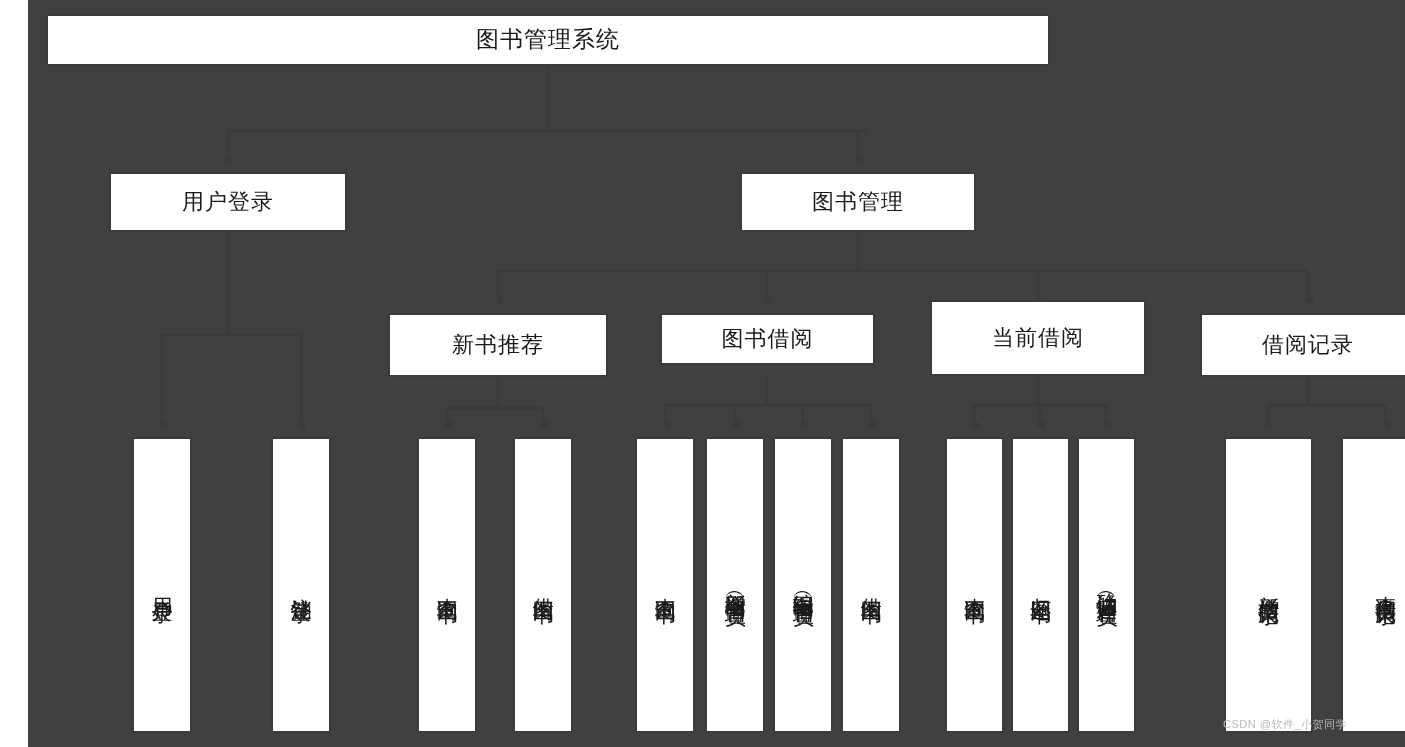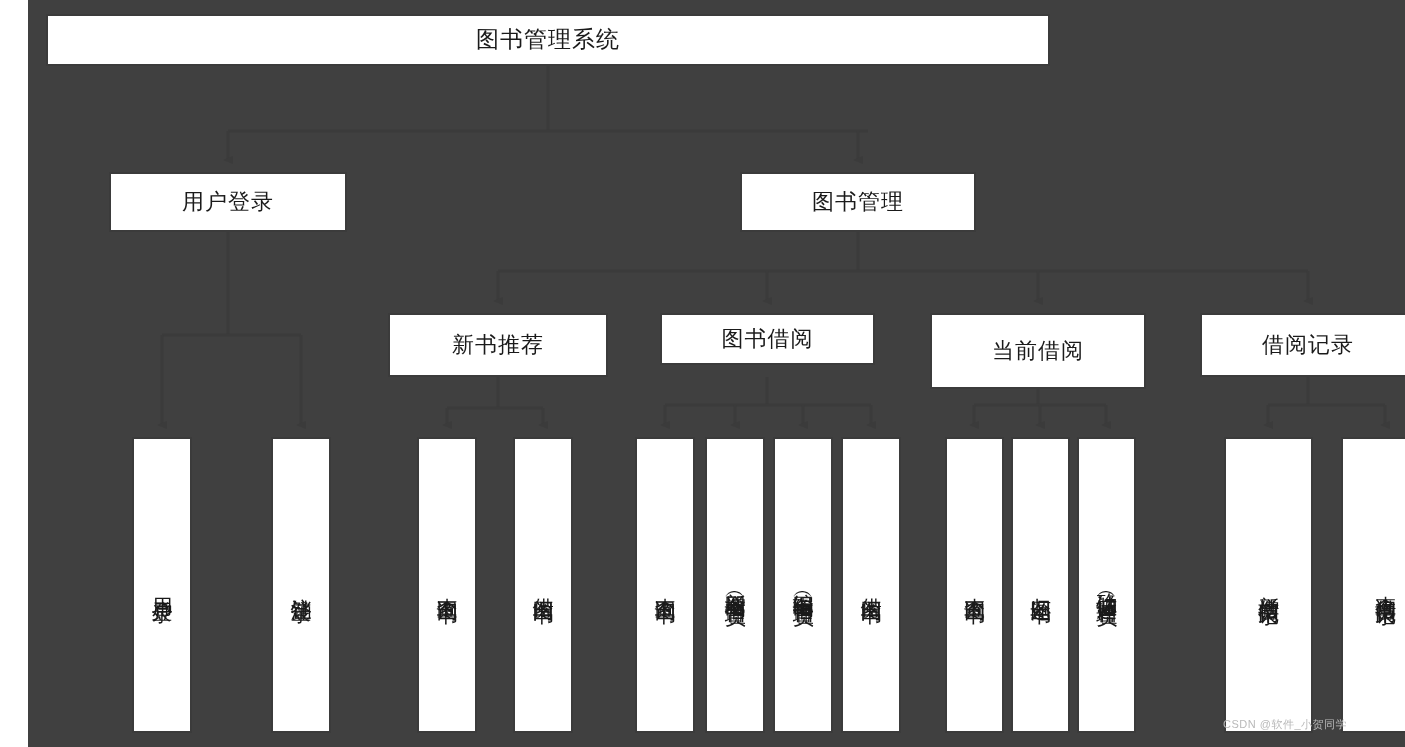--- a/index.html
+++ b/index.html
@@ -121,21 +121,21 @@
     </g>
   </svg>
 
   <div class="node horiz root" style="left: 18px; top: 14px; width: 1004px; height: 52px;">图书管理系统</div>
 
   <div class="node horiz" style="left: 81px; top: 172px; width: 238px; height: 60px;">用户登录</div>
   <div class="node horiz" style="left: 712px; top: 172px; width: 236px; height: 60px;">图书管理</div>
 
   <div class="node horiz" style="left: 360px; top: 313px; width: 220px; height: 64px;">新书推荐</div>
   <div class="node horiz" style="left: 632px; top: 313px; width: 215px; height: 52px;">图书借阅</div>
-  <div class="node horiz" style="left: 902px; top: 313px; width: 216px; height: 76px;">当前借阅</div>
+  <div class="node horiz" style="left: 902px; top: 300px; width: 216px; height: 76px;">当前借阅</div>
   <div class="node horiz" style="left: 1172px; top: 313px; width: 216px; height: 64px;">借阅记录</div>
 
   <div class="node vert" style="left: 104px; top: 437px; width: 60px; height: 296px;">
     <span class="vtext">用户登录</span>
   </div>
   <div class="node vert" style="left: 243px; top: 437px; width: 60px; height: 296px;">
     <span class="vtext">注销登录</span>
   </div>
   <div class="node vert" style="left: 389px; top: 437px; width: 60px; height: 296px;">
     <span class="vtext">查询图书</span>

